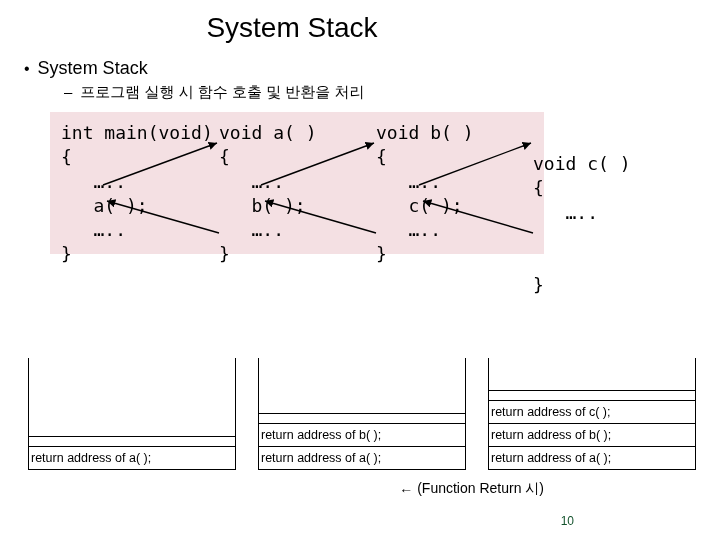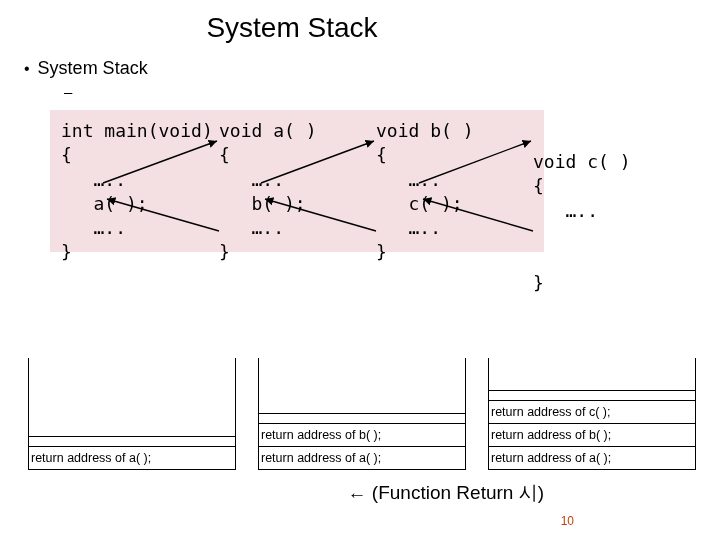--- a/index.html
+++ b/index.html
@@ -98,43 +98,44 @@
   }
   .topcap {
     border-top: 1.5px solid #000;
     height: 10px;
     box-sizing: border-box;
   }
   .return-label {
     position: absolute;
     right: 40px;
     top: 480px;
-    font-size: 19px;
+    font-size: 14px;
   }
   .pagenum {
     position: absolute;
     right: 10px;
     bottom: 12px;
     font-size: 12px;
-    color: #c2410c;
+    color: #14532d;
   }
 </style>
 </head>
 <body>
 
 <div class="slide">
   <div class="title">System Stack</div>
 
   <div class="bullet-area">
     <div class="b1">
       <span class="dot">•</span>
       <span>System Stack</span>
     </div>
     <div class="b2">
       <span>–</span>
+      <span>프로그램 실행 시 함수 호출 및 반환을 처리</span>
     </div>
   </div>
 
   <div class="code-box">
     <div class="code-col c0"><span>int main(void)</span>
 <span>{</span>
 <span>   …..</span>
 <span>   a( );</span>
 <span>   …..</span>
 <span>}</span></div>

